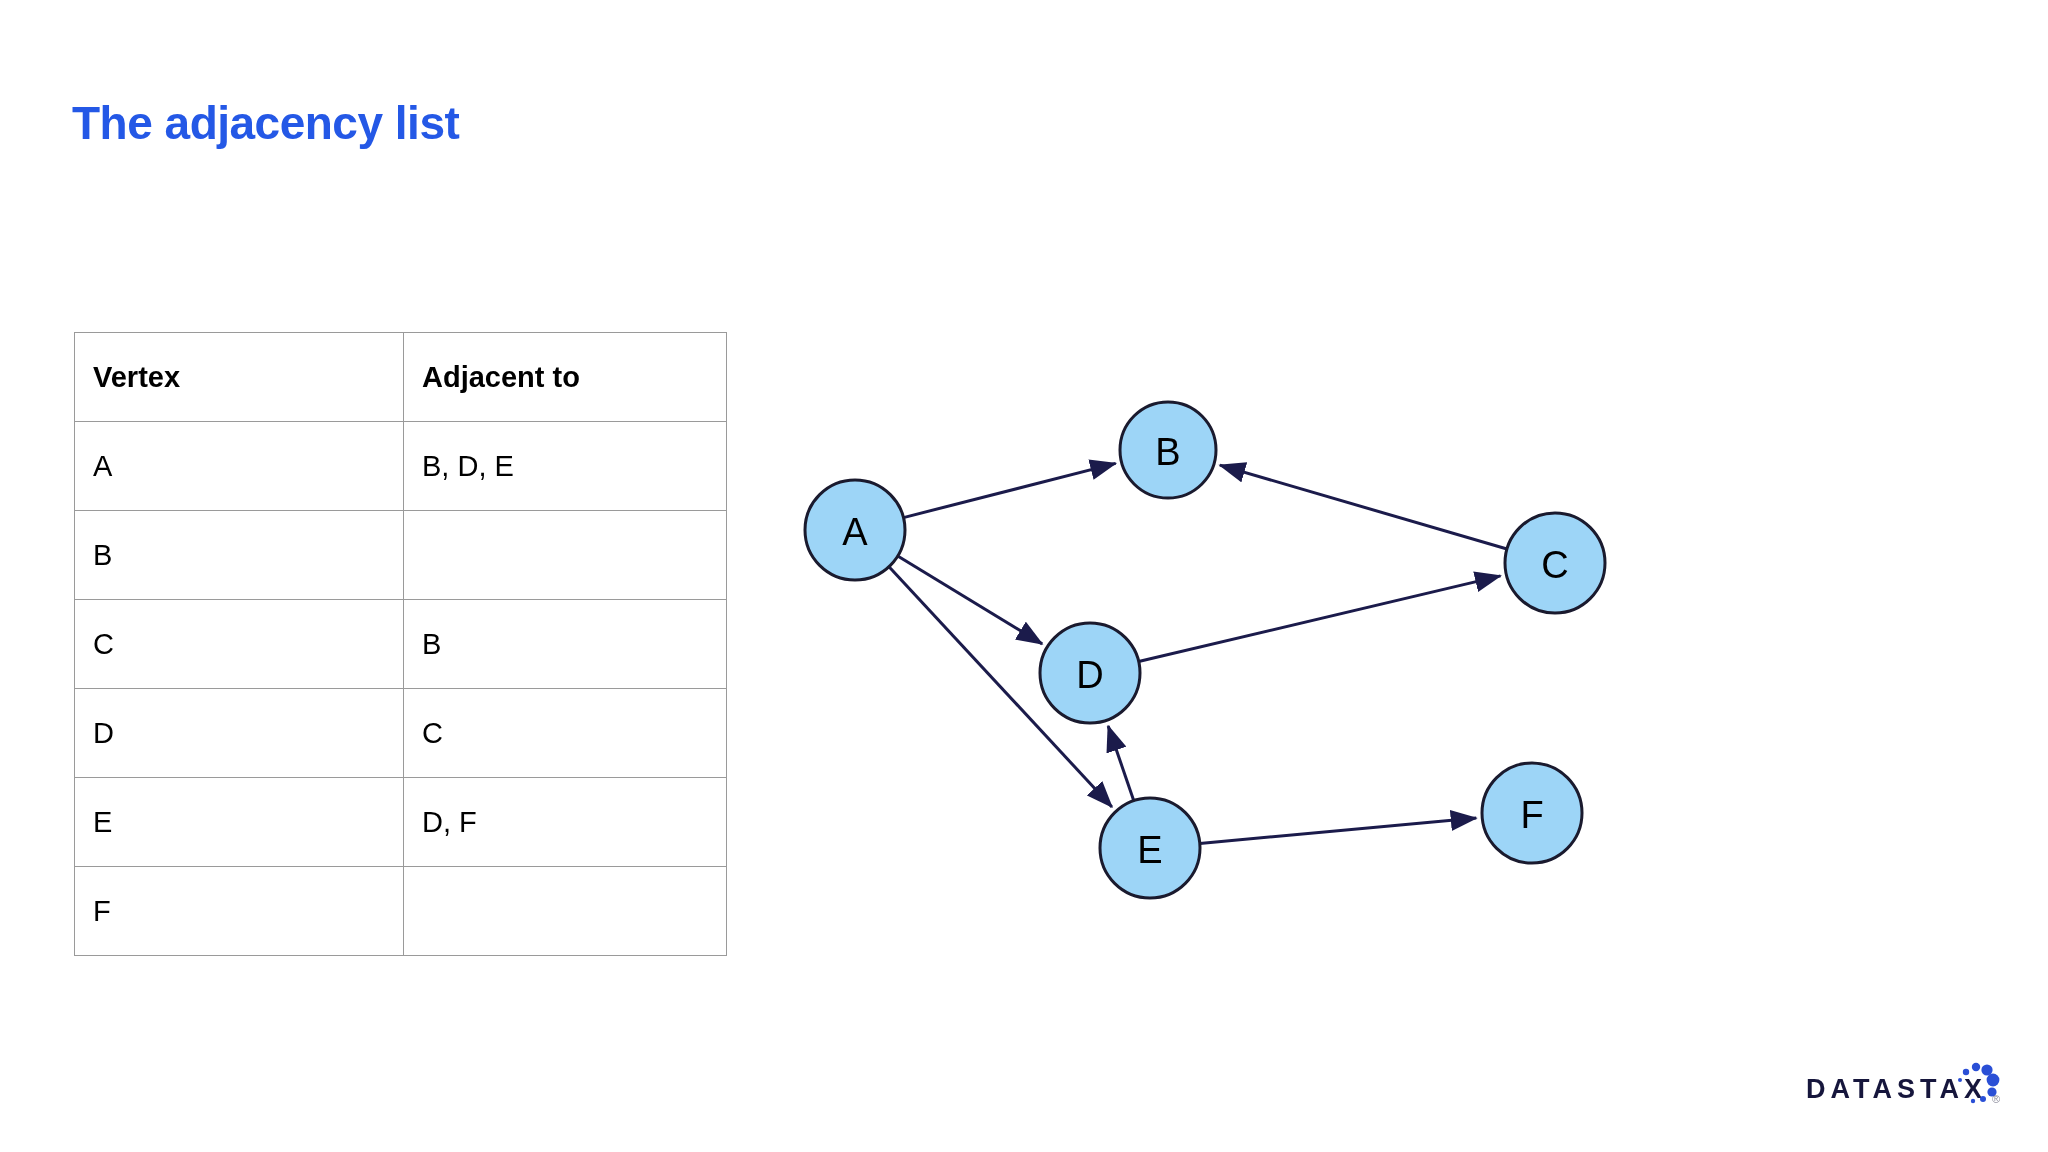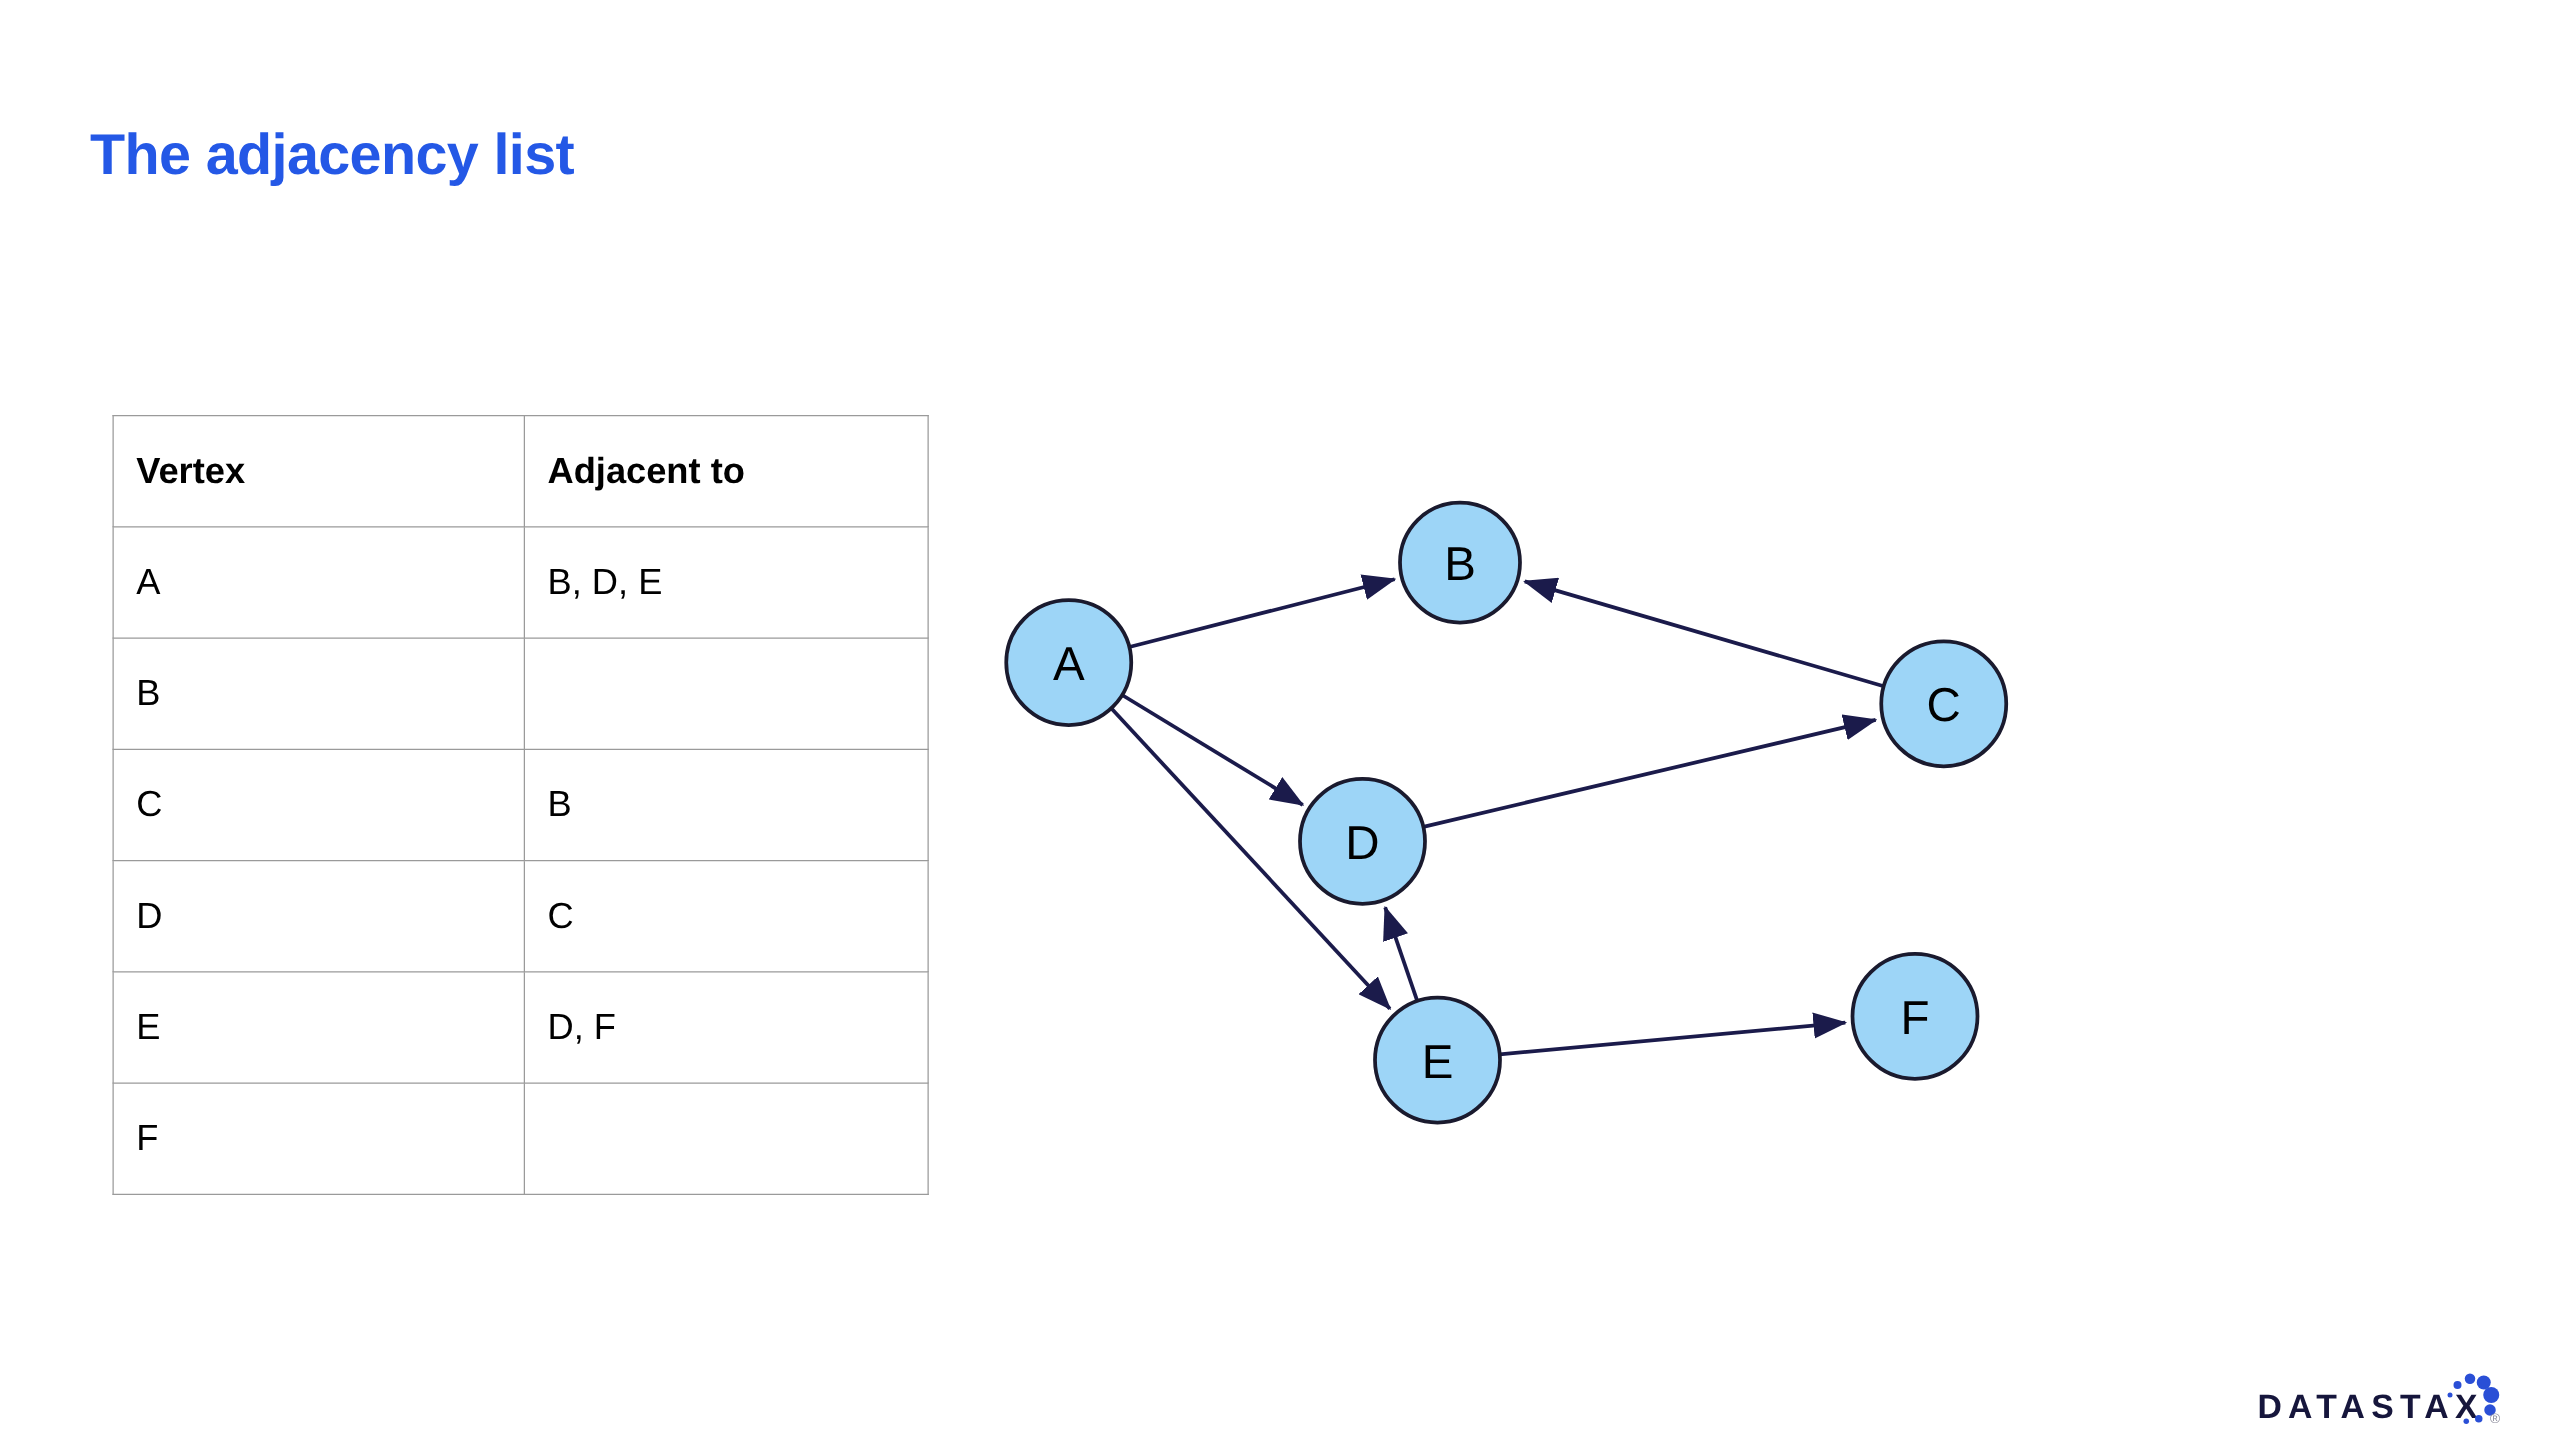--- a/index.html
+++ b/index.html
@@ -23,21 +23,21 @@
     font-size: 46px;
     font-weight: bold;
     color: #2458E6;
     letter-spacing: -0.5px;
     white-space: nowrap;
   }
 
   
   #adjacency-table {
     position: absolute;
-    left: 90px;
+    left: 74px;
     top: 332px;
     width: 578px;
     border-collapse: collapse;
     table-layout: fixed;
   }
   #adjacency-table td,
   #adjacency-table th {
     border: 1.5px solid #9a9a9a;
     height: 88px;
     padding: 0 18px;
@@ -81,21 +81,21 @@
   .edge-line {
     stroke: #1b1b4b;
     stroke-width: 3;
     fill: none;
   }
 
   
   #datastax-logo {
     position: absolute;
     left: 1806px;
-    top: 1096px;
+    top: 1060px;
     width: 200px;
     height: 56px;
   }
   #logo-wordmark {
     position: absolute;
     left: 0;
     top: 14px;
     font-size: 27px;
     font-weight: bold;
     letter-spacing: 5px;

